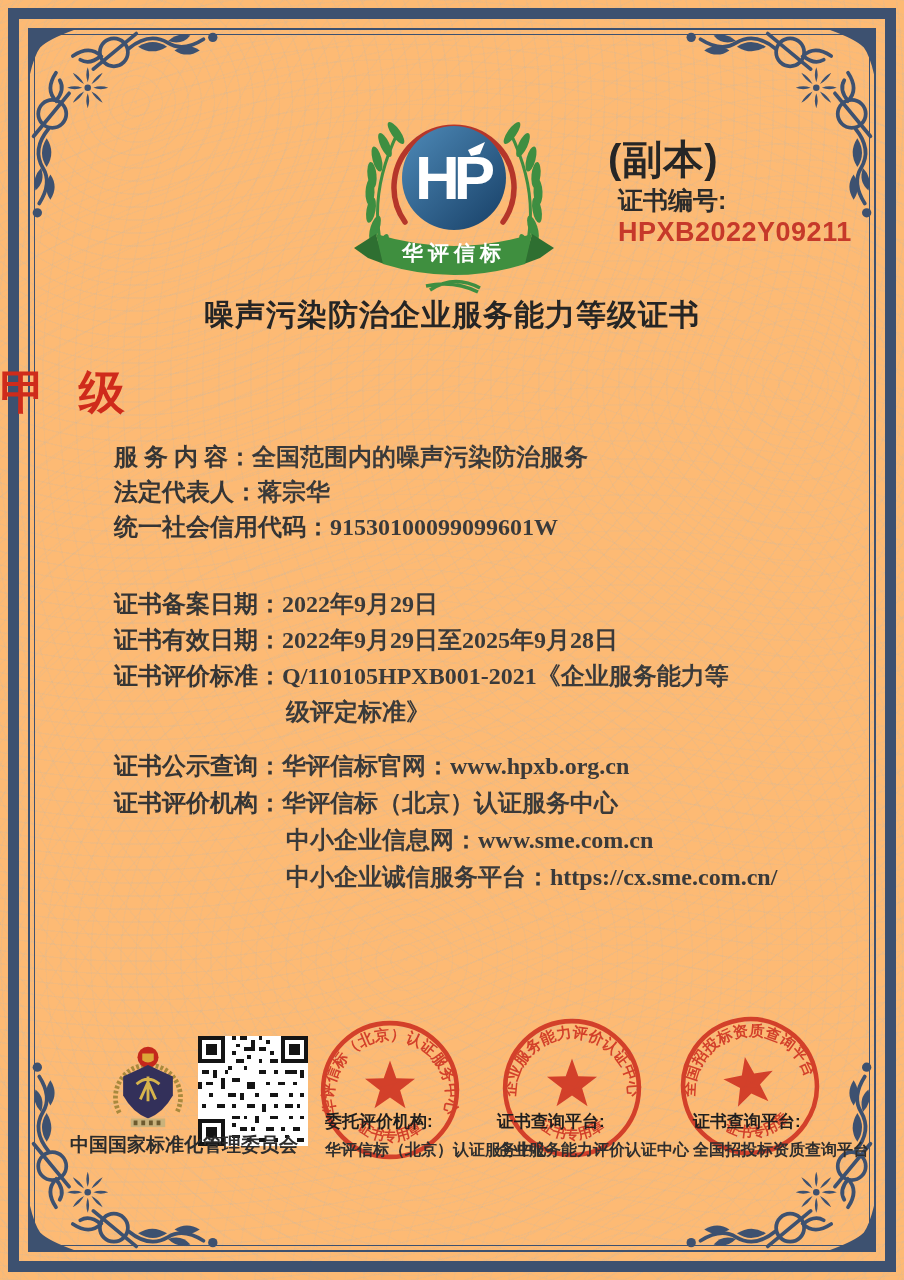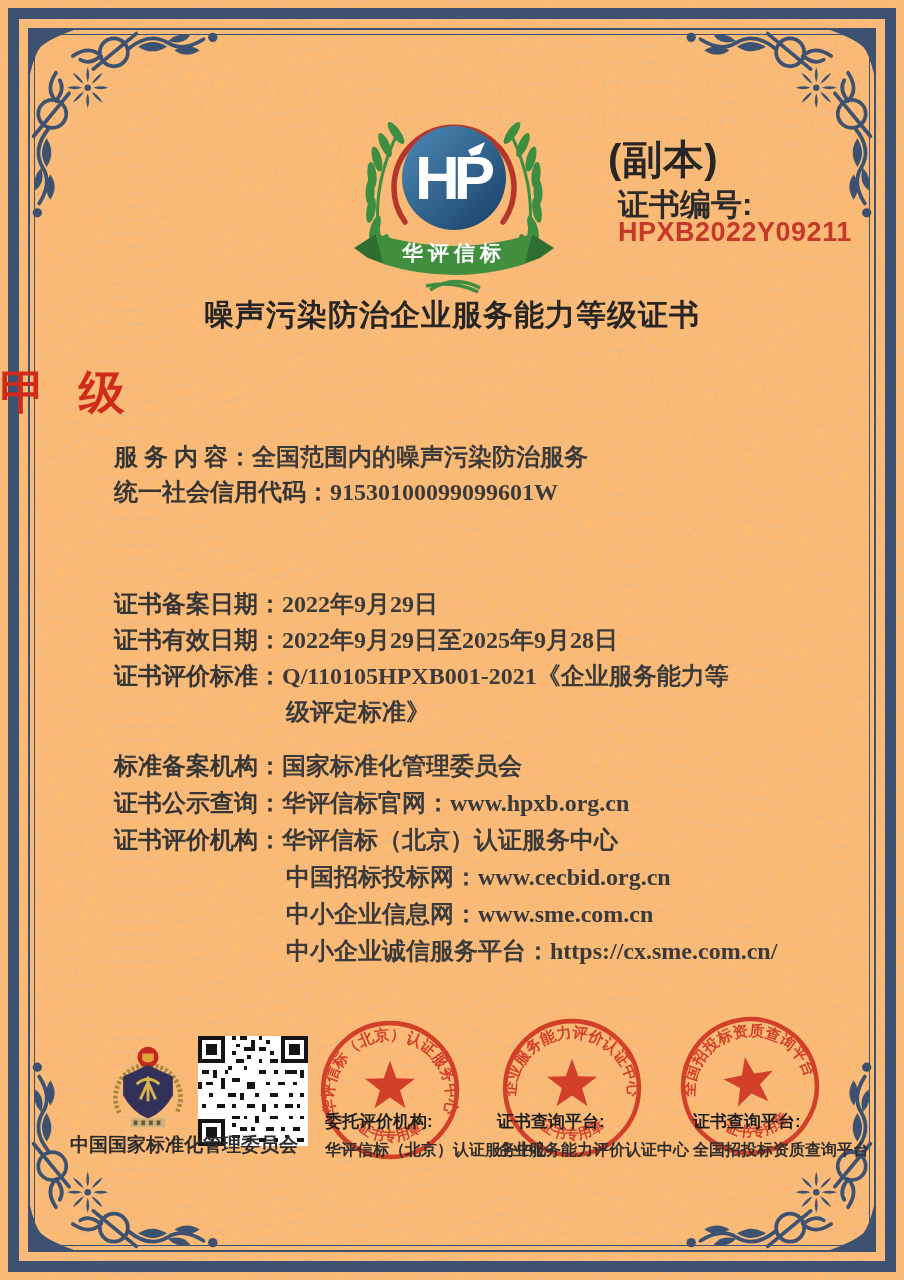--- a/index.html
+++ b/index.html
@@ -23,21 +23,21 @@
   .b-line1{position:absolute;inset:28px;border:2px solid #3d5170;}
   .b-line2{position:absolute;inset:34px;border:1px solid #3d5170;}
   .flourish{position:absolute;width:196px;height:196px;}
   .fl-tl{left:28px;top:28px;}
   .fl-tr{right:28px;top:28px;transform:scaleX(-1);}
   .fl-bl{left:28px;bottom:28px;transform:scaleY(-1);}
   .fl-br{right:28px;bottom:28px;transform:scale(-1,-1);}
   
   .logo{position:absolute;left:348px;top:88px;width:212px;height:206px;}
   .copy-label{position:absolute;left:608px;top:132px;font-size:40px;font-weight:800;color:#262626;letter-spacing:1px;white-space:nowrap;}
-  .certno-label{position:absolute;left:618px;top:184px;font-size:31px;font-weight:700;color:#2b2b2b;white-space:nowrap;}
+  .certno-label{position:absolute;left:618px;top:184px;font-size:25px;font-weight:700;color:#2b2b2b;white-space:nowrap;}
   .certno{position:absolute;left:618px;top:217px;font-size:27px;font-weight:700;color:#c6392a;white-space:nowrap;letter-spacing:.5px;}
   
   .title{position:absolute;left:0;top:295px;width:100%;text-align:center;font-size:30px;font-weight:900;color:#252525;letter-spacing:1px;white-space:nowrap;}
   .grade{position:absolute;left:0;top:362px;width:100%;text-align:left;font-size:46px;font-weight:900;color:#cf2b1b;letter-spacing:10px;white-space:nowrap;}
   
   .info{position:absolute;left:114px;white-space:nowrap;font-family:Liberation Serif, serif;}
   .info .row{line-height:35px;font-size:24px;font-weight:600;color:#3a3a3a;}
   .blk-company{top:440px;}
   .blk-dates{top:586px;}
   .blk-dates .row{line-height:36px;}
@@ -228,35 +228,34 @@
 
   <div class="copy-label">(副本)</div>
   <div class="certno-label">证书编号:</div>
   <div class="certno">HPXB2022Y09211</div>
 
   <div class="title">噪声污染防治企业服务能力等级证书</div>
   <div class="grade">甲 级</div>
 
   <div class="info blk-company">
     <div class="row"><span class="lab">服 务 内 容：</span><span class="val">全国范围内的噪声污染防治服务</span></div>
+    <div class="row"><span class="lab">法定代表人：</span><span class="val">蒋宗华</span></div>
     <div class="row"><span class="lab">统一社会信用代码：</span><span class="val">91530100099099601W</span></div>
   </div>
 
   <div class="info blk-dates">
     <div class="row"><span class="lab">证书备案日期：</span><span class="val">2022年9月29日</span></div>
     <div class="row"><span class="lab">证书有效日期：</span><span class="val">2022年9月29日至2025年9月28日</span></div>
     <div class="row"><span class="lab">证书评价标准：</span><span class="val">Q/110105HPXB001-2021《企业服务能力等</span></div>
     <div class="row indent"><span class="val">级评定标准》</span></div>
   </div>
 
   <div class="info blk-orgs">
-    <div class="row"><span class="lab">标准备案机构：</span><span class="val">国家标准化管理委员会</span></div>
     <div class="row"><span class="lab">证书公示查询：</span><span class="val">华评信标官网：www.hpxb.org.cn</span></div>
     <div class="row"><span class="lab">证书评价机构：</span><span class="val">华评信标（北京）认证服务中心</span></div>
-    <div class="row indent"><span class="val">中国招标投标网：www.cecbid.org.cn</span></div>
     <div class="row indent"><span class="val">中小企业信息网：www.sme.com.cn</span></div>
     <div class="row indent"><span class="val">中小企业诚信服务平台：https://cx.sme.com.cn/</span></div>
   </div>
 
   <svg class="emblem" viewBox="0 0 92 96">
     <path d="M16,76 A34,34 0 1 1 76,76" fill="none" stroke="#a8893d" stroke-width="5" stroke-dasharray="3,2.2"></path>
     <circle cx="46" cy="18" r="11" fill="#c4271c"></circle>
     <path d="M40,14 h12 v7 q-6,5 -12,0 z" fill="#e0b43c" opacity=".9"></path>
     <path d="M46,26 L72,38 L72,58 Q62,76 46,82 Q30,76 20,58 L20,38 Z" fill="#33305a"></path>
     <path d="M46,38 v26 M34,46 q12,-10 24,0 M38,62 l8,-18 8,18" stroke="#d8b44c" stroke-width="3" fill="none"></path>

